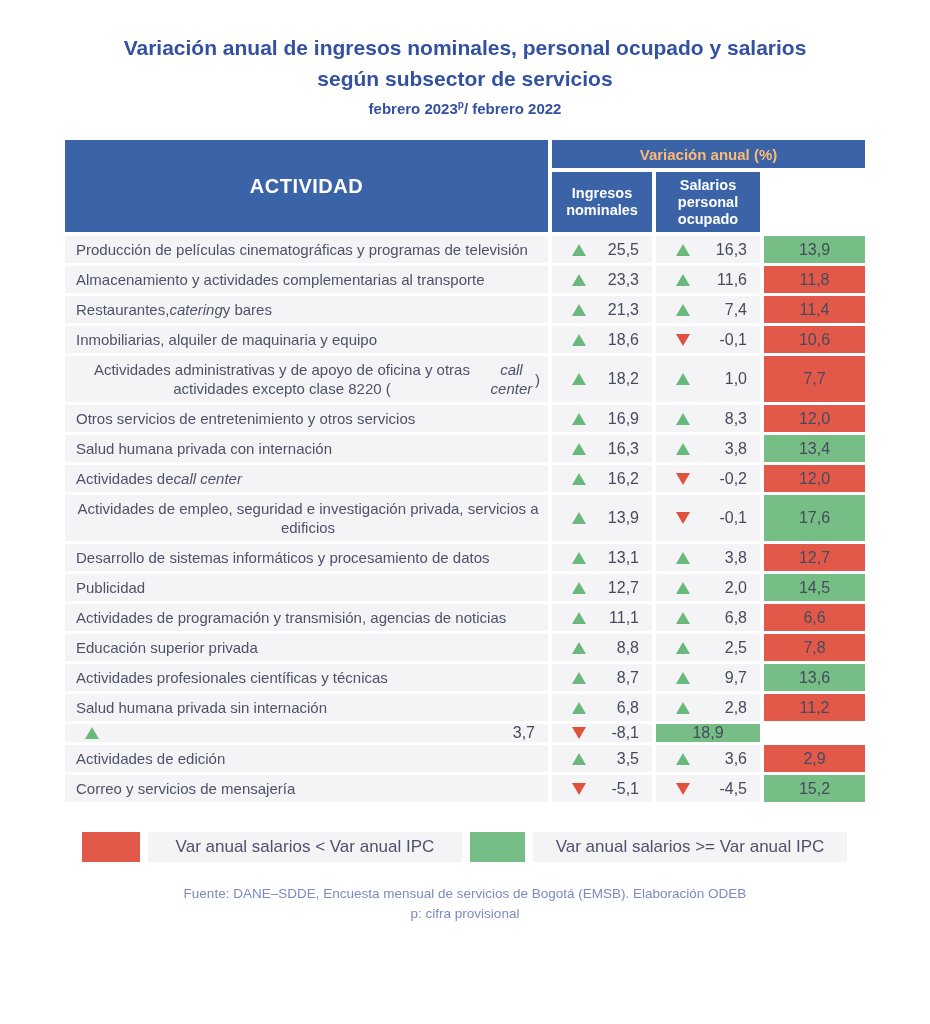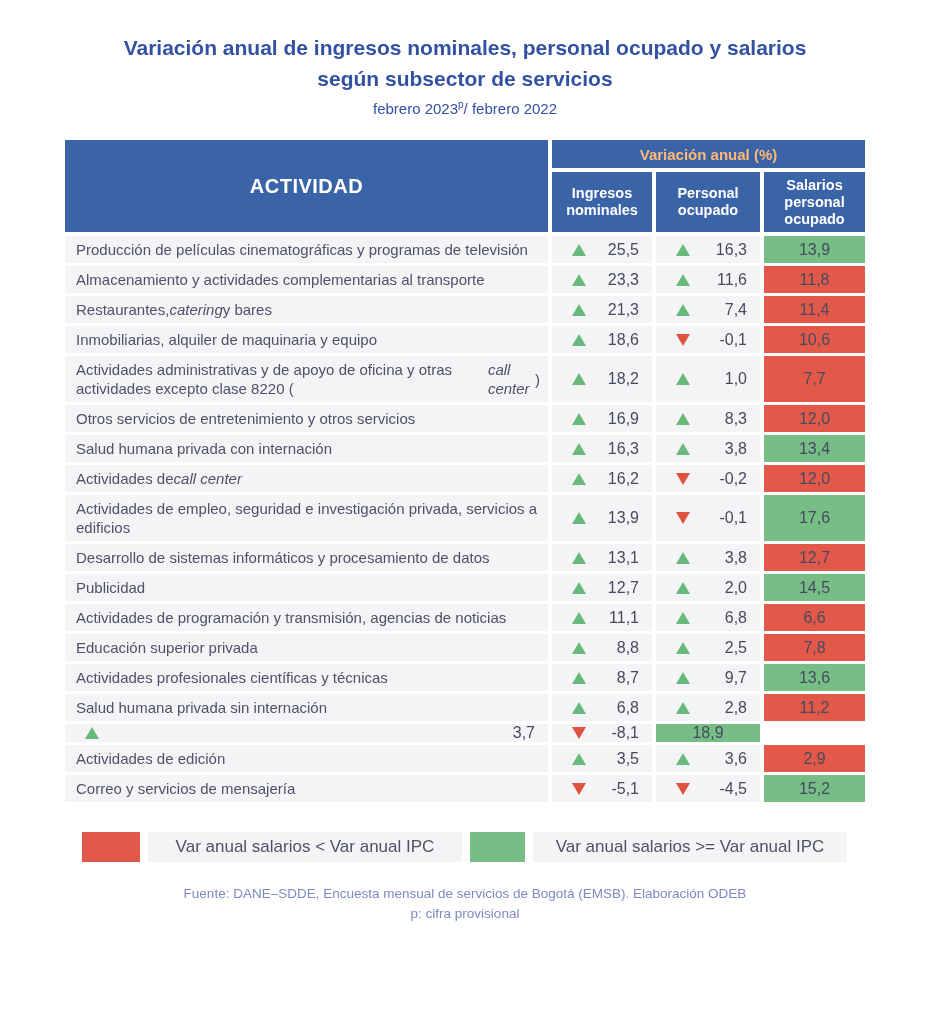--- a/index.html
+++ b/index.html
@@ -9,21 +9,21 @@
     -webkit-font-smoothing:antialiased;
   }
   .page{width:930px;height:944px;position:relative;}
 
   
   .title{
     padding-top:32px;text-align:center;
     color:var(--title-blue);font-weight:700;font-size:21px;line-height:31px;
   }
   .subtitle{
-    text-align:center;color:var(--title-blue);font-weight:400;font-size:15px;margin-top:5px;
+    text-align:center;color:var(--title-blue);font-weight:700;font-size:15px;margin-top:5px;
   }
   .subtitle sup{font-size:10px;}
 
   
   .table{margin:23px 65px 0 65px;width:800px;}
   .thead{display:grid;grid-template-columns:483px 313px;column-gap:4px;}
   .th-activity{
     background:var(--blue);color:#fff;font-weight:700;font-size:20px;letter-spacing:.5px;
     display:flex;align-items:center;justify-content:center;height:92px;
   }
@@ -32,21 +32,21 @@
     background:var(--blue);color:#fdba74;font-weight:700;font-size:15px;
     display:flex;align-items:center;justify-content:center;height:28px;flex:0 0 28px;
   }
   .th-cols{display:grid;grid-template-columns:100px 104px 101px;column-gap:4px;flex:1;}
   .th-col{
     background:var(--blue);color:#fff;font-weight:700;font-size:14.5px;line-height:17px;
     display:flex;align-items:center;justify-content:center;text-align:center;padding:2px 4px;box-sizing:border-box;
   }
   .tbody{display:flex;flex-direction:column;row-gap:3px;margin-top:4px;}
   .trow{display:grid;grid-template-columns:483px 100px 104px 101px;column-gap:4px;}
-  .cell{background:var(--cell-bg);}
+  .cell{background:var(--cell-bg);text-align:center;}
   .activity{
     color:var(--text-dark);font-size:15px;line-height:19px;
     display:flex;align-items:center;padding:4px 8px 4px 11px;box-sizing:border-box;min-height:26px;
   }
   .activity em{font-style:italic;}
   .num{
     display:flex;align-items:center;justify-content:space-between;
     padding:0 13px 0 20px;box-sizing:border-box;
     color:var(--value-dark);font-size:16px;
   }
@@ -91,21 +91,20 @@
     <span>febrero 2023</span><sup>p</sup><span>/ febrero 2022</span>
   </div>
 
   <div class="table">
     <div class="thead">
       <div class="th-activity">ACTIVIDAD</div>
       <div class="th-right">
         <div class="th-group">Variación anual (%)</div>
         <div class="th-cols">
           <div class="th-col">Ingresos nominales</div>
-          <div class="th-col">Personal ocupado</div>
           <div class="th-col">Salarios personal ocupado</div>
         </div>
       </div>
     </div>
     <div class="tbody" id="tbody">
     <div class="trow">
       <div class="cell activity">
             <span>Producción de películas cinematográficas y programas de televisión</span>
           </div>
       <div class="cell num">

